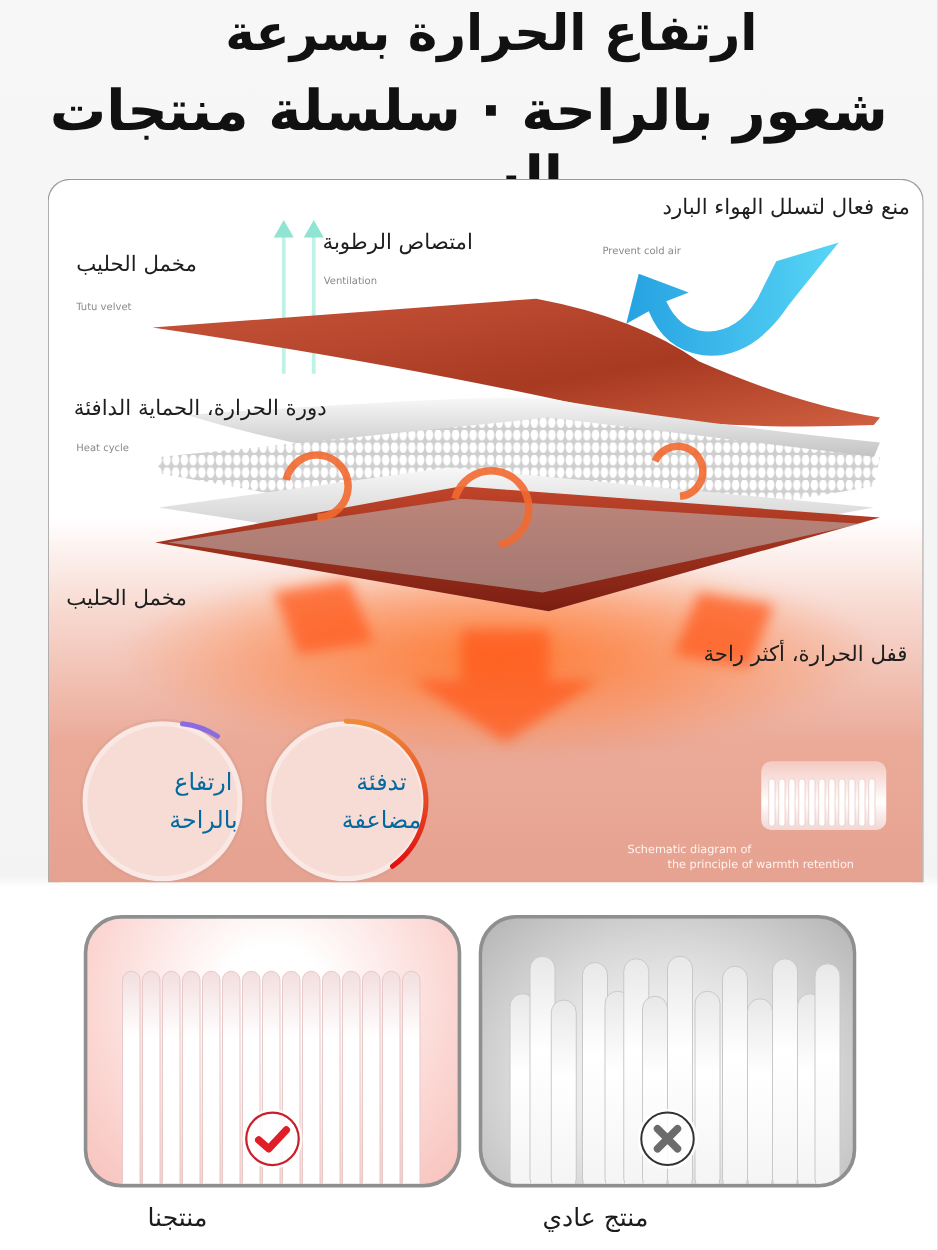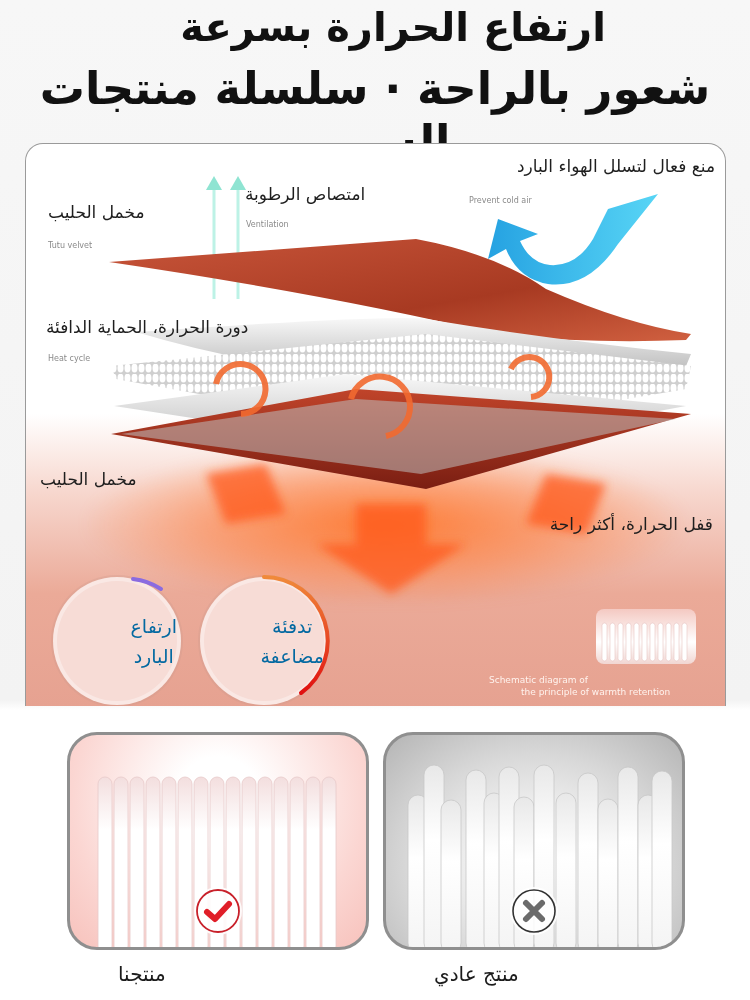--- a/index.html
+++ b/index.html
@@ -11,21 +11,21 @@
   }
   .title {
     position: absolute; left: 0; width: 750px; text-align: center;
     font-weight: bold; color: #111; direction: rtl;
     font-family: "DejaVu Sans", sans-serif;
   }
   .title.l1 { top: 4px; font-size: 40px; padding-left: 36px; }
   .title.l2 { top: 62px; font-size: 45px; }
 
   .card {
-    position: absolute; left: 25px; top: 143px; width: 701px; height: 563px;
+    position: absolute; left: 38px; top: 143px; width: 701px; height: 563px;
     border: 1.5px solid #9a9a9a; border-bottom: none;
     border-radius: 18px 18px 0 0; overflow: hidden;
     background: linear-gradient(180deg, #ffffff 0%, #ffffff 48%, #f7d7ce 62%, #ebaa98 80%, #e6a291 100%);
   }
   .glow {
     position: absolute; left: 60px; top: 300px; width: 600px; height: 160px;
     background: radial-gradient(ellipse at center, rgba(255,110,30,0.85) 0%, rgba(255,120,50,0.5) 40%, rgba(255,150,120,0) 72%);
     filter: blur(6px);
   }
   .lbl {
@@ -157,21 +157,21 @@
   <div class="lbl" style="left:22px;top:58px">مخمل الحليب</div>
   <div class="sub" style="left:22px;top:97px">Tutu velvet</div>
   <div class="lbl" style="left:20px;top:173px">دورة الحرارة، الحماية الدافئة</div>
   <div class="sub" style="left:22px;top:210px">Heat cycle</div>
   <div class="lbl" style="left:14px;top:325px">مخمل الحليب</div>
   <div class="lbl" style="right:12px;top:370px">قفل الحرارة، أكثر راحة</div>
 
   <div class="circle" style="left:27px;top:433px">
     <div>
         <div>ارتفاع</div>
-        <div>البارد</div>
+        <div>بالراحة</div>
       </div>
   </div>
   <svg class="ring" style="left:23px;top:429px" width="136" height="136">
     <path d="M84,6 A64,64 0 0,1 112,16" stroke="#8a6be0" stroke-width="4" fill="none" stroke-linecap="round"></path>
   </svg>
 
   <div class="circle" style="left:174px;top:433px">
     <div>
         <div>تدفئة</div>
         <div>مضاعفة</div>

